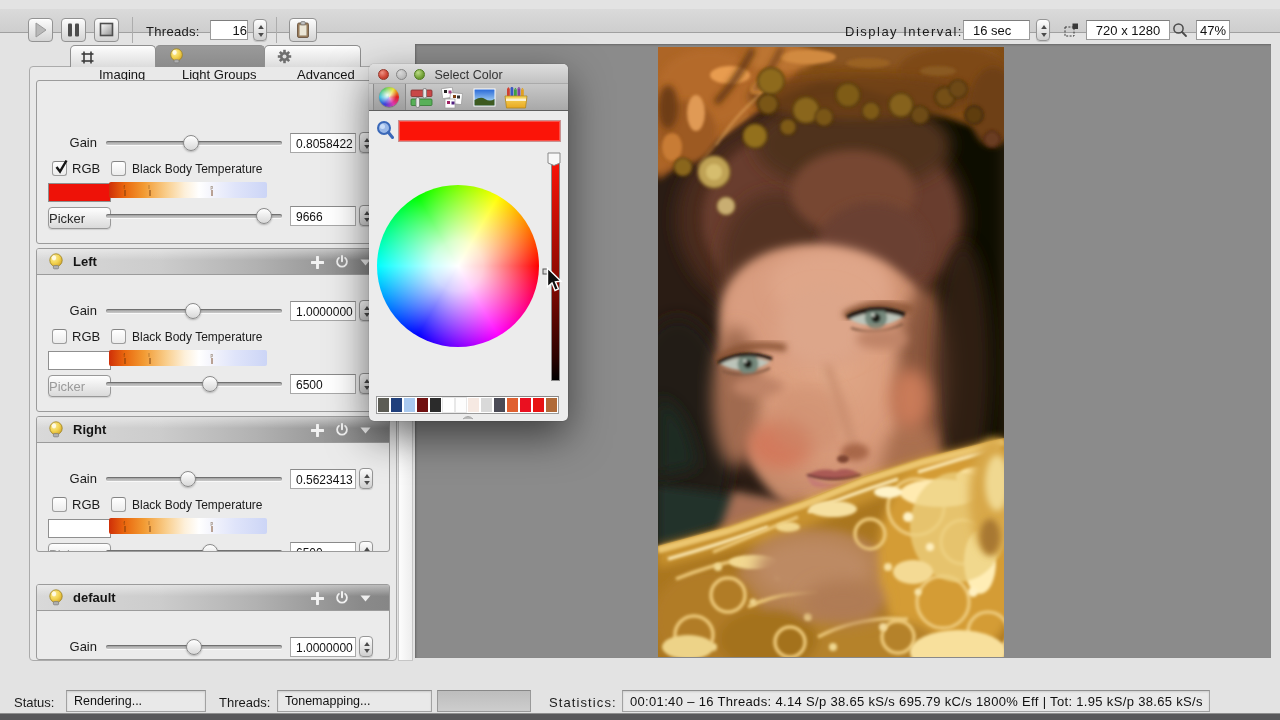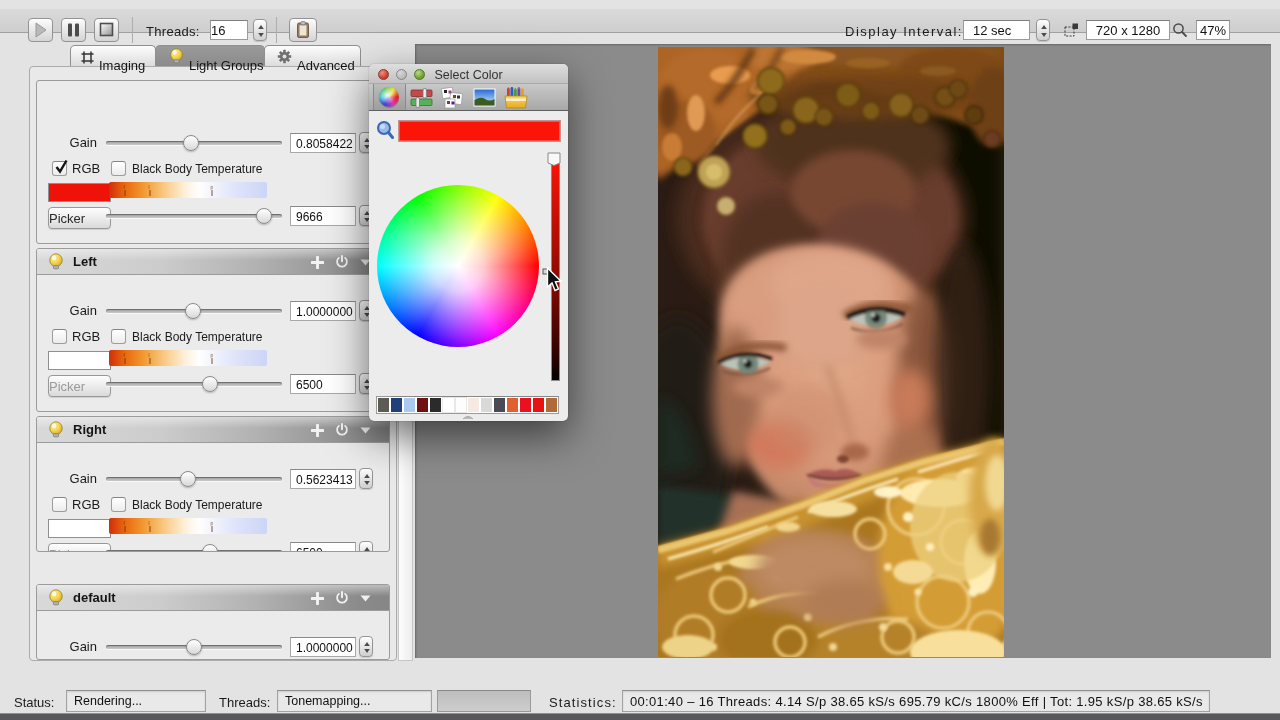--- a/index.html
+++ b/index.html
@@ -5,21 +5,21 @@
 body{position:relative;font-family:"Liberation Sans",sans-serif;background:#e3e3e3}
 .ab{position:absolute}
 #tb{left:0;top:9px;width:1280px;height:24px;background:linear-gradient(#dadada,#cecece);border-bottom:1px solid #a0a0a0}
 .tbtn{width:25px;height:24px;top:9px;border:1px solid #939393;border-radius:4px;background:linear-gradient(#fcfcfc,#d4d4d4);box-shadow:inset 0 1px 0 rgba(255,255,255,.8)}
 .tsep{width:1px;height:26px;top:8px;background:#adadad}
 .tlbl{font-size:13px;color:#1b1b1b;top:15px}
 .tf{background:#fff;border:1px solid #9b9b9b;border-top-color:#7d7d7d;height:20px;top:11px;font-size:13px;color:#111}
 .stp{border:1px solid #969696;border-radius:4px;background:linear-gradient(#fefefe,#cfcfcf);box-shadow:0 1px 1px rgba(0,0,0,.15)}
 #panelbox{left:29px;top:66px;width:368px;height:595px;border:1px solid #ababab;border-radius:4px;background:#e9e9e9}
 #scrl{left:398px;top:66px;width:15px;height:595px;background:linear-gradient(90deg,#fdfdfd,#ededed);border:1px solid #c6c6c6}
-.tab{top:45px;height:21px;border:1px solid #8f8f8f;border-bottom:none;border-radius:5px 5px 0 0;background:linear-gradient(#fdfdfd,#dcdcdc);font-size:13px;color:#141414;padding-top:12px}
+.tab{top:45px;height:21px;border:1px solid #8f8f8f;border-bottom:none;border-radius:5px 5px 0 0;background:linear-gradient(#fdfdfd,#dcdcdc);font-size:13px;color:#141414;padding-top:21px}
 .tabsel{background:linear-gradient(#9a9a9a,#8b8b8b)}
 .sec{left:36px;width:354px;border:1px solid #9b9b9b;border-radius:3px;background:#ebebeb;overflow:hidden}
 .sechdr{position:absolute;left:0;top:0;right:0;height:26px;background:linear-gradient(180deg,rgba(255,255,255,.45),rgba(255,255,255,0) 45%),linear-gradient(90deg,#d9d9d9,#cccccc 35%,#b2b2b2 62%,#8a8a8a 92%,#868686 100%);border-bottom:1px solid #9b9b9b}
 .sectitle{position:absolute;left:36px;top:5px;font-size:13px;font-weight:bold;color:#141414}
 .lbl{font-size:13px;color:#1b1b1b}
 .strack{height:4px;background:linear-gradient(#9f9f9f,#c9c9c9);border-radius:2px;box-shadow:inset 0 1px 1px rgba(0,0,0,.35),0 1px 0 rgba(255,255,255,.7)}
 .sthumb{width:16px;height:16px;border-radius:50%;background:linear-gradient(#ffffff,#d8d8d8);border:1px solid #8a8a8a;box-shadow:0 1px 2px rgba(0,0,0,.25)}
 .cb{width:15px;height:15px;border:1px solid #9d9d9d;border-top-color:#848484;border-radius:3px;background:linear-gradient(#ffffff,#ececec)}
 .vf{height:20px;background:#fff;border:1px solid #a8a8a8;border-top-color:#8a8a8a;font-size:12px;color:#111;padding:3px 0 0 5px}
 .sw{width:63px;height:19px;border:1px solid #8f8f8f}
@@ -305,34 +305,34 @@
       </svg></div>
 <div class="ab tbtn" style="left:61px"><svg width="23" height="22">
         <rect x="6" y="4.5" width="4" height="13" rx="1" fill="#4c4c4c"></rect>
         <rect x="13" y="4.5" width="4" height="13" rx="1" fill="#4c4c4c"></rect>
       </svg></div>
 <div class="ab tbtn" style="left:94px"><svg width="23" height="22">
         <rect x="5.5" y="4.5" width="12" height="12" fill="url(#gsq)" stroke="#4f4f4f" stroke-width="1.6"></rect>
       </svg></div>
 <div class="ab tsep" style="left:132px"></div>
 <div class="ab tlbl" style="left:146px;letter-spacing:0.3px">Threads:</div>
-<div class="ab tf" style="left:210px;width:38px;text-align:left;padding-top:2px">16</div>
+<div class="ab tf" style="left:210px;width:38px;text-align:right;padding-top:2px">16</div>
 <div class="ab stp" style="left:253px;top:10px;width:14px;height:22px">
 <svg width="14" height="22">
         <polygon points="7.0,5 4.2,9 9.8,9" fill="#4a4a4a"></polygon>
         <polygon points="7.0,17 4.2,13 9.8,13" fill="#4a4a4a"></polygon>
       </svg></div>
 <div class="ab tsep" style="left:276px"></div>
 <div class="ab tbtn" style="left:289px;width:28px"><svg width="26" height="22" viewBox="0 0 26 22">
 <rect x="7.5" y="4" width="11" height="14.5" rx="1.5" fill="#9a7a5a" stroke="#6a5540" stroke-width="0.9"></rect>
 <rect x="9.2" y="6" width="7.6" height="10.8" fill="#ece6d6" stroke="#9a8a70" stroke-width="0.6"></rect>
 <rect x="10.8" y="2.6" width="4.4" height="3.2" rx="1" fill="#c2c2c2" stroke="#707070" stroke-width="0.7"></rect>
 </svg></div>
 <div class="ab tlbl" style="left:845px;letter-spacing:1.5px">Display Interval:</div>
-<div class="ab tf" style="left:963px;width:67px;padding:2px 0 0 9px">12 sec</div>
+<div class="ab tf" style="left:963px;width:67px;padding:2px 0 0 9px">16 sec</div>
 <div class="ab stp" style="left:1036px;top:10px;width:14px;height:22px">
 <svg width="14" height="22">
         <polygon points="7.0,5 4.2,9 9.8,9" fill="#4a4a4a"></polygon>
         <polygon points="7.0,17 4.2,13 9.8,13" fill="#4a4a4a"></polygon>
       </svg></div>
 <svg class="ab" style="left:1063px;top:13px" width="17" height="17">
       <g fill="none" stroke="#3a3a3a">
         <rect x="2" y="5" width="9" height="9" stroke-dasharray="2 1.4"></rect>
         <rect x="10" y="2" width="4.5" height="4.5" fill="#3a3a3a"></rect>
       </g>
@@ -352,21 +352,21 @@
         <line x1="3" y1="0.5" x2="3" y2="12.5"></line>
         <line x1="10" y1="0.5" x2="10" y2="12.5"></line>
         <line x1="0.5" y1="3" x2="12.5" y2="3"></line>
         <line x1="0.5" y1="10" x2="12.5" y2="10"></line>
       </g>
     </svg><span style="margin-left:28px">Imaging</span></div>
 <div class="ab tab tabsel" style="left:155px;width:110px"><svg class="ab" style="left:13px;top:2px" width="16" height="16" viewBox="0 0 17 17">
 <ellipse cx="8" cy="7.2" rx="6.2" ry="6.4" fill="url(#gbulb)" stroke="#9a8020" stroke-width="0.8"></ellipse>
 <rect x="5.4" y="12.6" width="5.2" height="3.2" rx="1" fill="#b0b0b0" stroke="#777" stroke-width="0.7"></rect>
 <ellipse cx="6" cy="4.8" rx="2.2" ry="2.6" fill="rgba(255,255,255,0.75)"></ellipse>
-</svg><span style="margin-left:33px">Light Groups</span></div>
+</svg><span style="margin-left:26px">Light Groups</span></div>
 <div class="ab tab" style="left:264px;width:97px"><svg style="position:absolute;left:12px;top:3px" width="15" height="15" viewBox="0 0 15 15">
       <g fill="#6f6f6f">
         <circle cx="7.5" cy="7.5" r="4.6"></circle>
         <g stroke="#6f6f6f" stroke-width="2.6">
           <line x1="7.5" y1="0.8" x2="7.5" y2="14.2"></line>
           <line x1="0.8" y1="7.5" x2="14.2" y2="7.5"></line>
           <line x1="2.8" y1="2.8" x2="12.2" y2="12.2"></line>
           <line x1="12.2" y1="2.8" x2="2.8" y2="12.2"></line>
         </g>
       </g>

